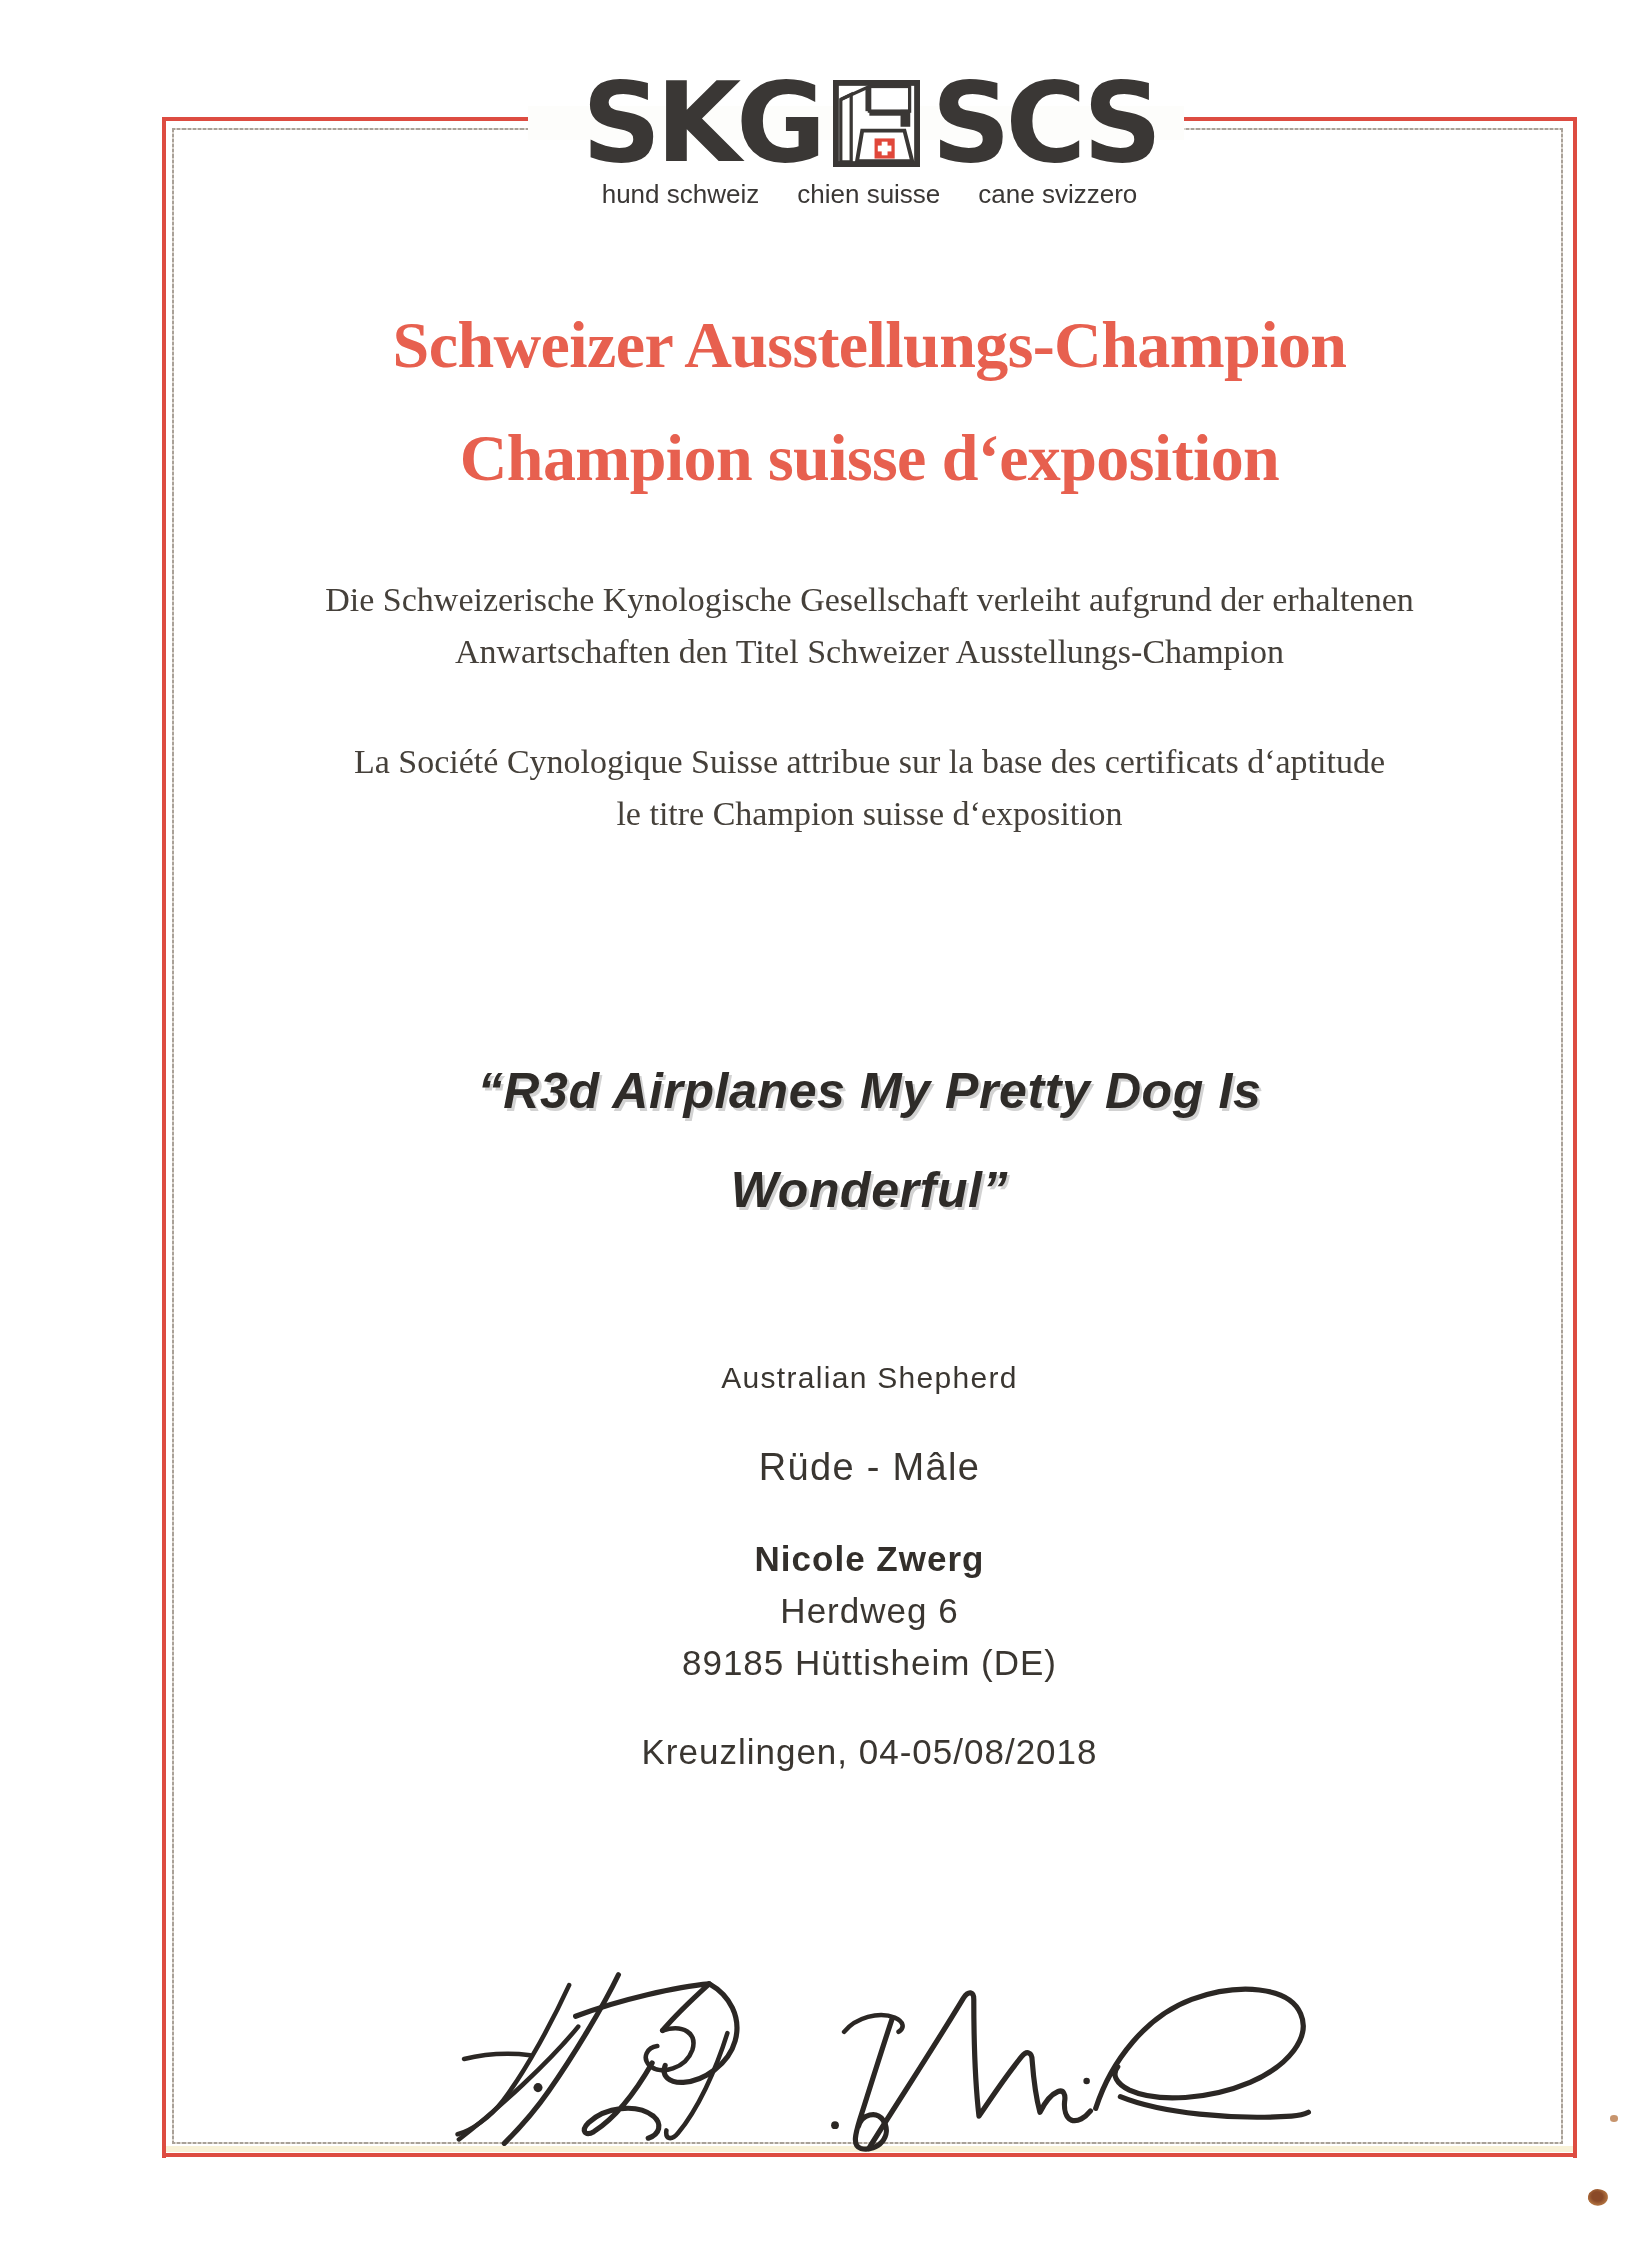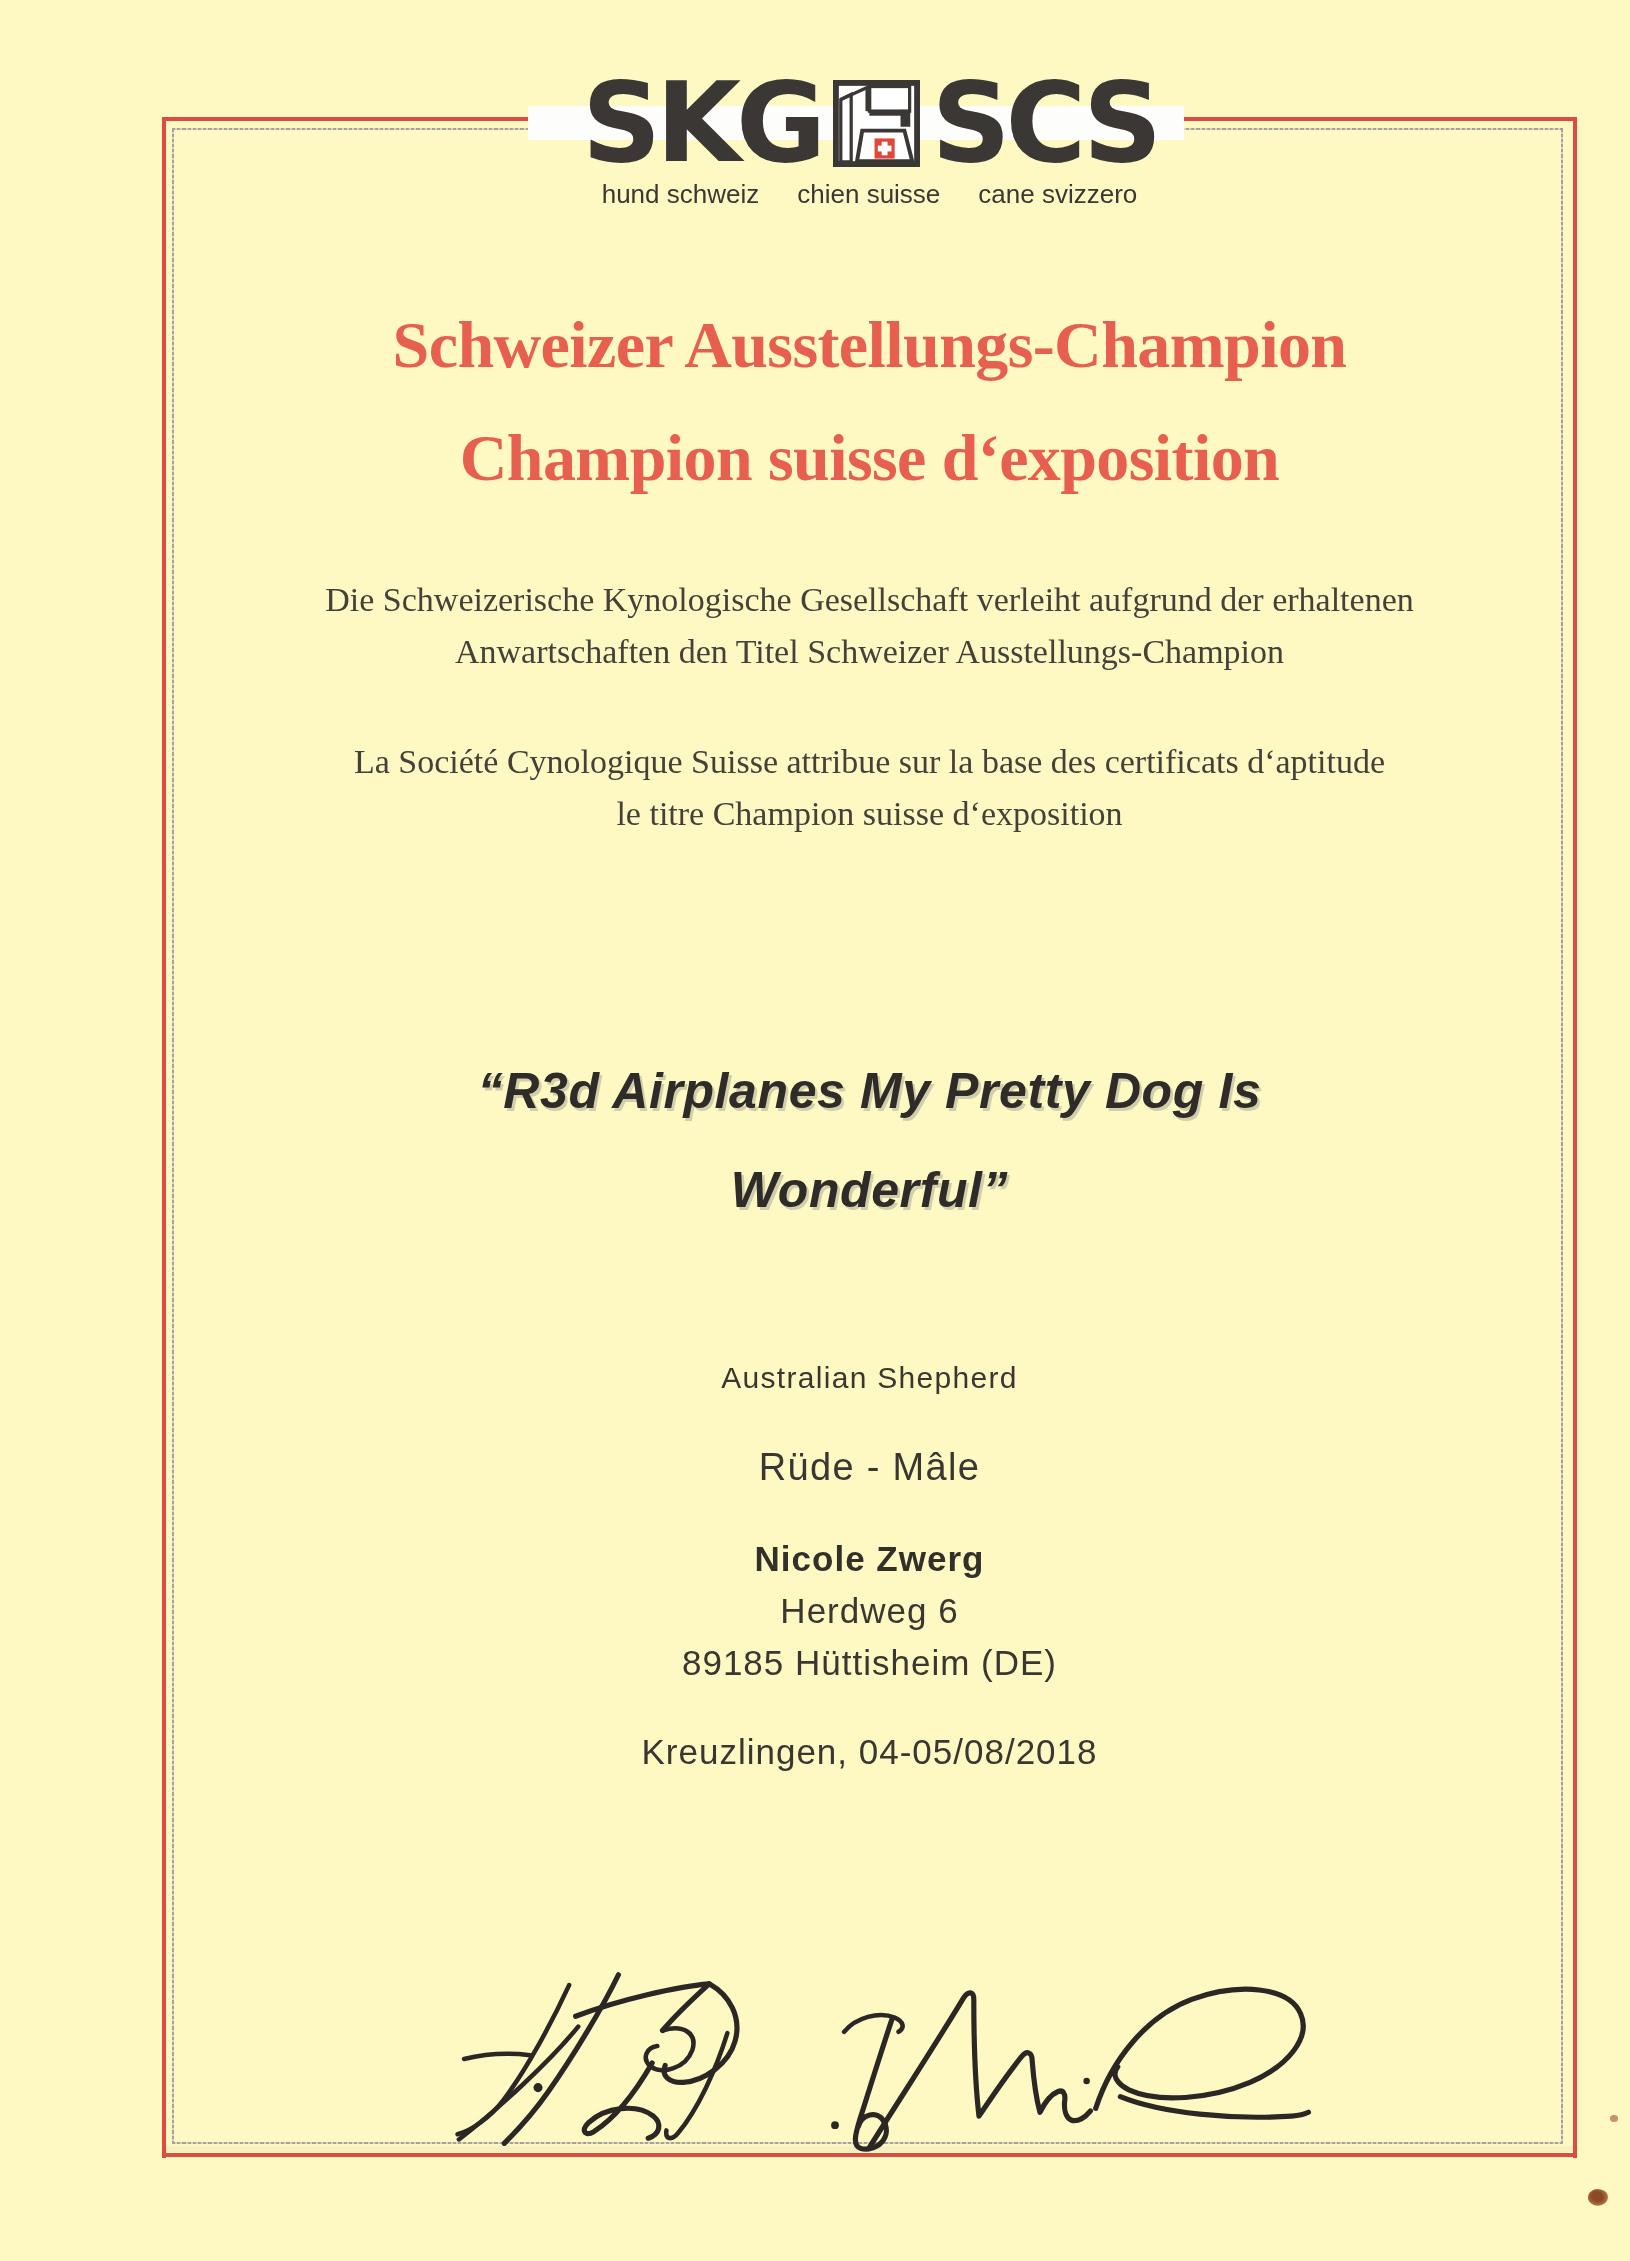--- a/index.html
+++ b/index.html
@@ -1,18 +1,18 @@
 <!DOCTYPE html>
 <html style="--border-red: #dd4c41; --title-red: #e7604f; --logo-dark: #3a3735; --cross-red: #e0473a; --ink: #35312d;font-size:10.4px"><head>
 <meta charset="utf-8">
 <style>
   html,body{margin:0;padding:0;background:#e9e9e9;}
   .page{
     position:relative;width:1631px;height:2261px;margin:0 auto;
-    background:#fef9c3;overflow:hidden;
+    background:#ffffff;overflow:hidden;
     font-family:"Liberation Sans",sans-serif;color:#35312d;
   }
   
   .b-red{position:absolute;background:var(--border-red,#dd4c41);}
   .b-red.top{left:162px;top:117px;width:1415px;height:3.9px;}
   .b-red.bottom{left:162px;top:2153px;width:1415px;height:3.9px;}
   .b-red.left{left:162px;top:117px;width:3.9px;height:2041px;}
   .b-red.right{left:1573px;top:117px;width:3.9px;height:2041px;}
   .b-yellow{position:absolute;left:166px;top:2146px;width:1407px;height:5.8px;background:#f3e7bd;opacity:.6;}
   .b-gray{position:absolute;}

